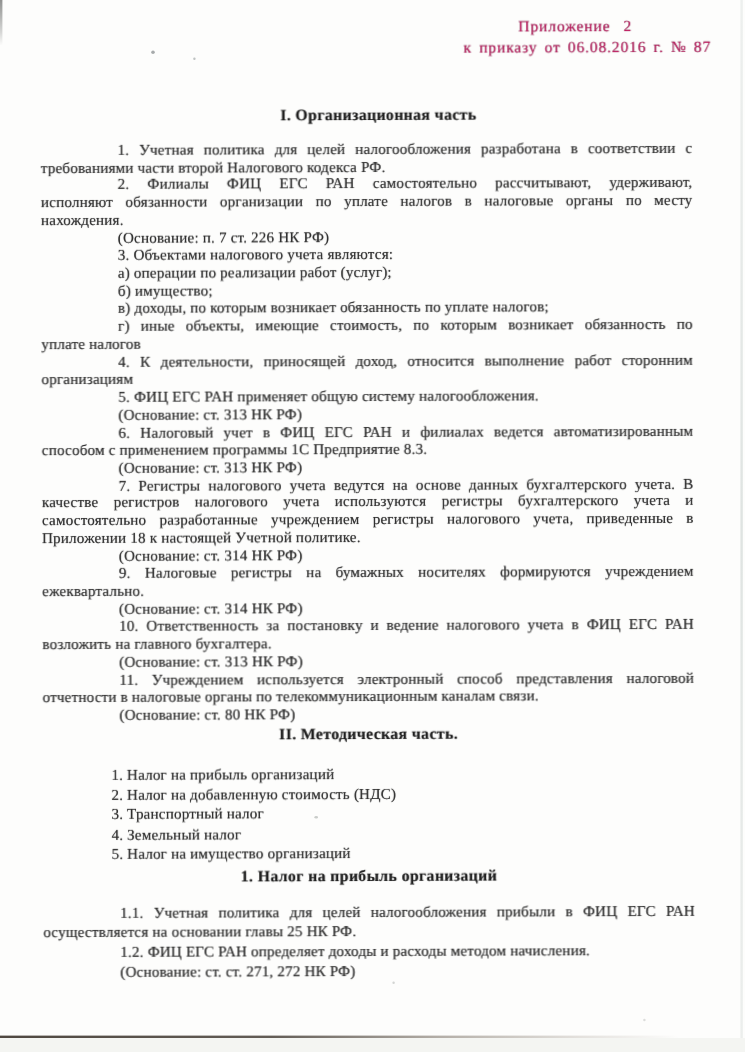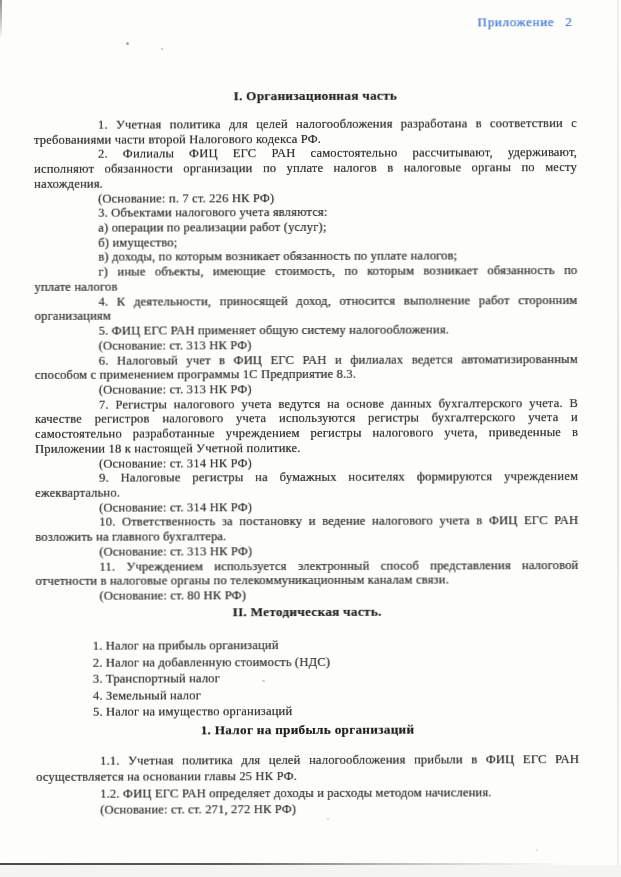--- a/index.html
+++ b/index.html
@@ -9,21 +9,21 @@
     font-family:"Liberation Serif",serif;color:#2f2f2f;
   }
   .content{
     position:absolute;inset:0;
     transform:rotate(-0.2deg);transform-origin:50% 50%;
     filter:blur(0.25px);
     text-shadow:0 0 0.6px rgba(46,46,46,0.65);
   }
   .doc-header{
     position:absolute;top:14px;right:27px;text-align:center;
-    font-size:13px;line-height:17px;letter-spacing:0.7px;word-spacing:2px;color:#3b82f6;
+    font-size:13px;line-height:17px;letter-spacing:0.7px;word-spacing:2px;color:#be185d;
   }
   .doc-header .l1{padding-right:20px;word-spacing:7px;}
   .heading{
     position:absolute;left:35px;width:543px;text-align:center;
     font-weight:bold;font-size:13.2px;letter-spacing:0.3px;color:#1f1f1f;
   }
   .h1{top:88px;padding-left:20px;width:523px;}
   .h2{top:604px;}
   .h3{top:722px;}
   .textblock{
@@ -59,20 +59,21 @@
   .sp5{left:536px;top:849px;width:2px;height:2px;background:rgba(170,173,170,0.4);}
 </style>
 </head>
 <body>
 
 <div class="page">
   <div class="content">
 
     <div class="doc-header">
       <div class="l1">Приложение 2</div>
+      <div class="l2">к приказу от 06.08.2016 г. № 87</div>
     </div>
 
     <div class="heading h1">I. Организационная часть</div>
 
     <div class="textblock sec1">
       <div class="ln f j">1. Учетная политика для целей налогообложения разработана в соответствии с</div>
       <div class="ln">требованиями части второй Налогового кодекса РФ.</div>
       <div class="ln f j">2. Филиалы ФИЦ ЕГС РАН самостоятельно рассчитывают, удерживают,</div>
       <div class="ln j">исполняют обязанности организации по уплате налогов в налоговые органы по месту</div>
       <div class="ln">нахождения.</div>

